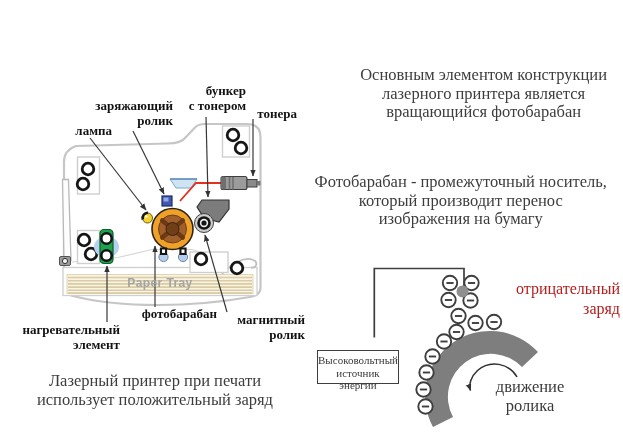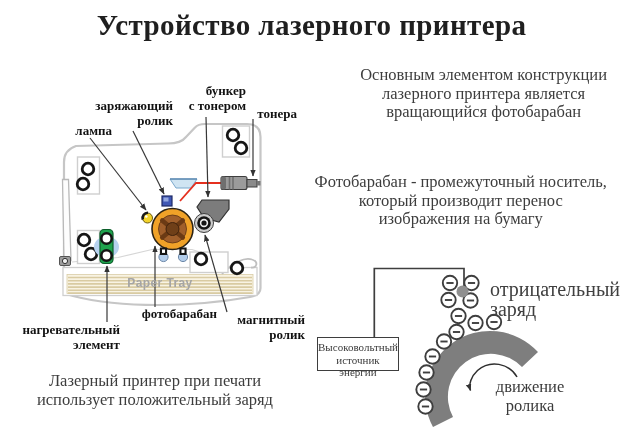--- a/index.html
+++ b/index.html
@@ -9,34 +9,33 @@
            font-size:29px; font-weight:bold; color:#1f1f1f; letter-spacing:0.4px; }
   svg.canvas { position:absolute; left:0; top:0; pointer-events:none; }
   .lbl { position:absolute; font-weight:bold; font-size:13px; color:#121212;
          text-align:right; line-height:1.13; }
   .para { position:absolute; font-size:16.5px; color:#3d3d3d; line-height:18.6px; }
   .right-para { right:16px; text-align:center; white-space:nowrap; }
   .center-para { text-align:center; }
   .tray-label { position:absolute; left:105px; top:276px; width:110px; text-align:center;
                 font-family:"Liberation Sans", sans-serif; font-size:12px; font-weight:bold;
                 color:#a5a5a5; letter-spacing:0.4px; }
-  .power-box { position:absolute; left:317px; top:337px; width:80px; height:29px;
+  .power-box { position:absolute; left:317px; top:350px; width:80px; height:29px;
                border:1.5px solid #3e3e3e; background:#fff; text-align:center;
                font-size:11px; color:#3a3a3a; line-height:12.6px; padding-top:3px; }
-  .neg-label { position:absolute; left:490px; top:279px; width:130px; text-align:left;
-               font-size:20px; color:#404040; line-height:20px; }
+  .neg-label { position:absolute; left:490px; top:279px; width:130px; text-align:right;
+               font-size:16px; color:#b91c1c; line-height:20px; }
   .move-label { position:absolute; left:478px; top:377px; width:104px; text-align:center;
                 font-size:16.5px; color:#3a3a3a; line-height:19px; }
 </style>
 </head>
 <body>
 
 <div class="slide">
 
-  <div class="title">Устройство лазерного принтера</div>
 
   <svg class="canvas" width="623" height="441" viewBox="0 0 623 441">
     <defs>
       <marker id="ah" markerUnits="userSpaceOnUse" markerWidth="9" markerHeight="8" refX="6.4" refY="3" orient="auto">
         <path d="M0,0.2 L7,3 L0,5.8 Z" fill="#333"></path>
       </marker>
       <g id="rl">
           <circle r="5.8" fill="#fff" stroke="#161616" stroke-width="2.8"></circle>
         </g>
       <g id="mc">

